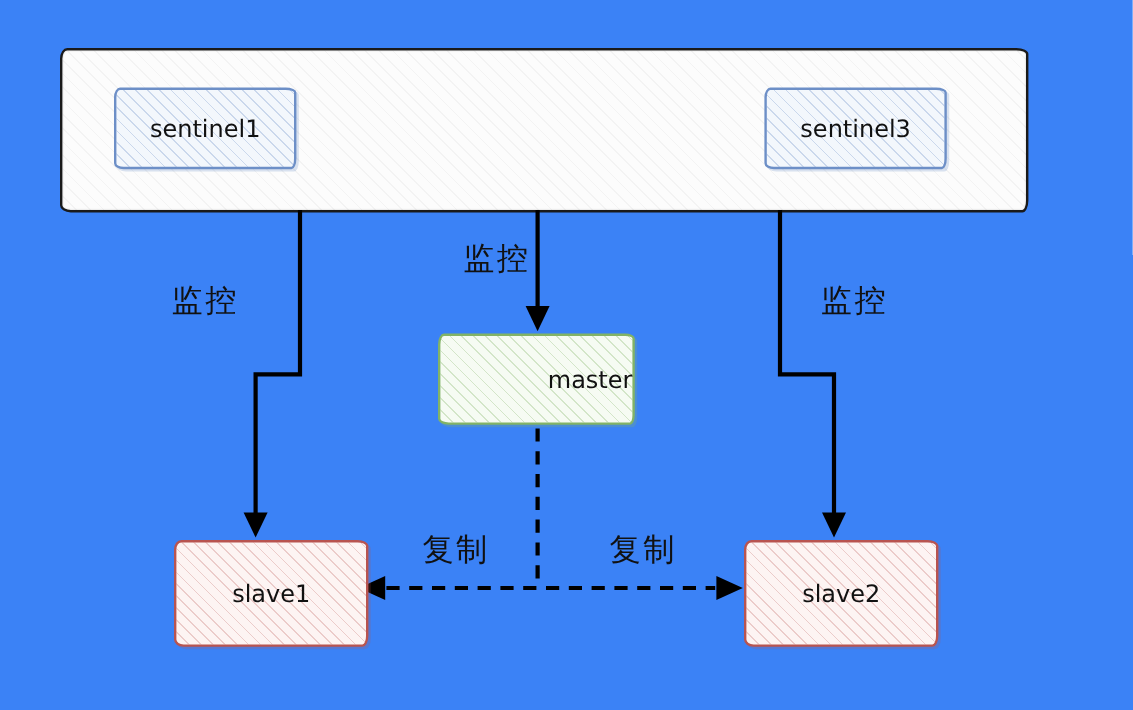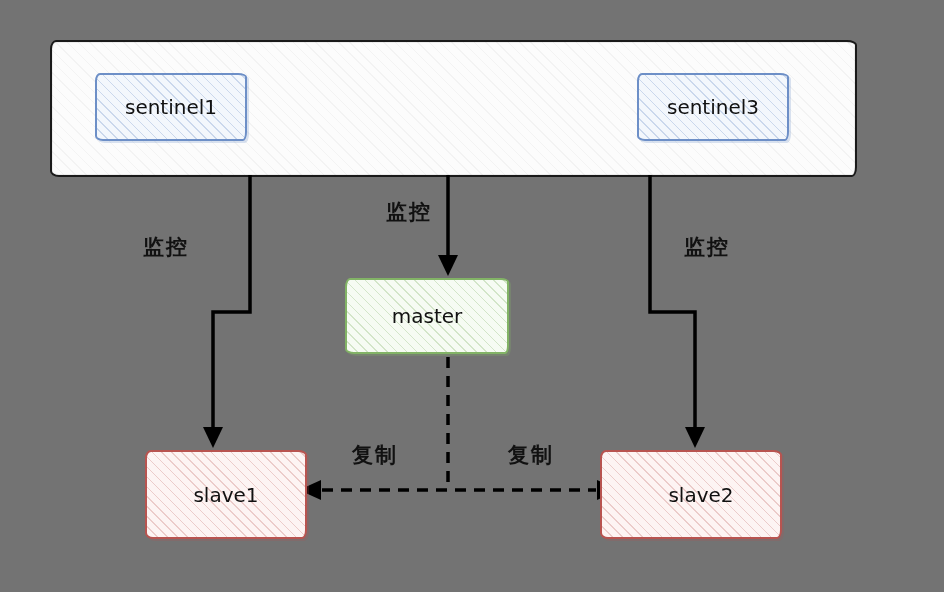--- a/index.html
+++ b/index.html
@@ -1,20 +1,20 @@
 <!DOCTYPE html>
 <html><head>
 <meta charset="utf-8">
 <style>
   html, body { margin: 0; padding: 0; background: #ffffff; }
   .canvas {
     position: relative;
     width: 944px;
     height: 592px;
-    background: #737373;
+    background: #3b82f6;
     font-family: "DejaVu Sans", "Liberation Sans", sans-serif;
     overflow: hidden;
   }
   
   .outer-box {
     position: absolute;
     left: 50px; top: 40px;
     width: 803px; height: 133px;
     border: 2.5px solid #1a1a1a;
     border-radius: 6px 10px 5px 9px / 9px 5px 10px 6px;
@@ -37,46 +37,46 @@
     border: 2.5px solid #6d8fc7;
     border-radius: 5px 9px 4px 8px / 8px 4px 9px 5px;
     background-color: #f3f7fc;
     background-image: repeating-linear-gradient(45deg, rgba(109,143,199,0.30) 0 1px, transparent 1px 7px);
     box-shadow: 2px 2px 0 rgba(109,143,199,0.25);
   }
   .sentinel1 { left: 95px; }
   .sentinel2 { left: 360px; }
   .sentinel3 { left: 637px; text-align: right; }
   .master {
-    left: 345px; top: 278px;
+    left: 365px; top: 278px;
     width: 160px; height: 72px;
     border: 2.5px solid #82b366;
     border-radius: 5px 8px 4px 9px / 9px 4px 8px 5px;
     background-color: #f6fbf3;
     background-image: repeating-linear-gradient(45deg, rgba(130,179,102,0.30) 0 1px, transparent 1px 7px);
     box-shadow: 2px 2px 0 rgba(130,179,102,0.25);
+    justify-content: flex-end;
   }
   .slave {
     width: 158px; height: 85px;
     top: 450px;
     border: 2.5px solid #b85450;
     border-radius: 6px 9px 5px 8px / 8px 5px 9px 6px;
     background-color: #fdf4f3;
     background-image: repeating-linear-gradient(45deg, rgba(184,84,80,0.25) 0 1px, transparent 1px 7px);
     box-shadow: 2px 2px 0 rgba(184,84,80,0.22);
   }
   .slave1 { left: 145px; }
-  .slave2 { left: 600px; padding-left: 20px; }
+  .slave2 { left: 620px; }
   .edge-label {
     position: absolute;
-    font-size: 21px;
+    font-size: 26px;
     color: #111111;
     letter-spacing: 2px;
     white-space: nowrap;
-    font-weight: bold;
   }
   .lbl-monitor-left   { left: 143px; top: 233px; }
   .lbl-monitor-center { left: 386px; top: 198px; }
   .lbl-monitor-right  { left: 684px; top: 233px; }
   .lbl-replicate-left  { left: 352px; top: 441px; }
   .lbl-replicate-right { left: 508px; top: 441px; }
   .arrows {
     position: absolute;
     left: 0; top: 0;
     width: 944px; height: 592px;

